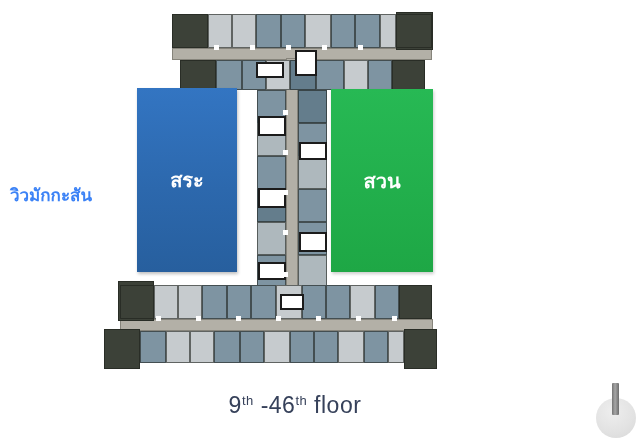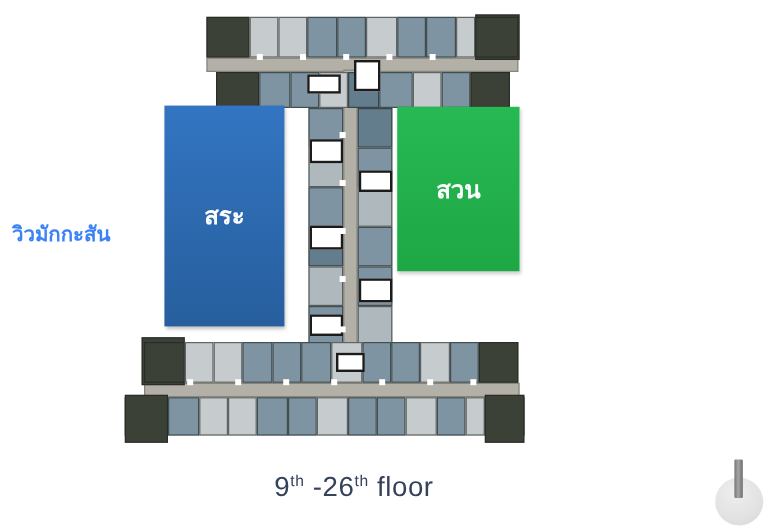--- a/index.html
+++ b/index.html
@@ -12,21 +12,21 @@
   .fp{position:absolute;box-sizing:border-box;}
   .cell{border:1px solid rgba(28,32,26,.6);}
   .corr{border:1px solid rgba(90,88,80,.5);}
   .wbox{border:2px solid #1b1b1b;}
   .dot{border:none;}
   
   .bigrect{position:absolute;z-index:2;display:flex;align-items:center;justify-content:center;}
   #pool{left:137px;top:88px;width:100px;height:184px;
     background:linear-gradient(180deg,#3375c2 0%,#2c68ad 55%,#275f9e 100%);
     box-shadow:1px 2px 3px rgba(0,0,0,.25);}
-  #garden{left:331px;top:89px;width:102px;height:137px;
+  #garden{left:331px;top:89px;width:102px;height:183px;
     background:linear-gradient(180deg,#27b954 0%,#22af4c 55%,#1ea745 100%);
     box-shadow:1px 2px 3px rgba(0,0,0,.2);}
   .rect-label{color:#fff;font-weight:bold;font-size:20px;}
   
   #left-view{position:absolute;left:10px;top:181px;z-index:4;
     color:#3b82f6;font-weight:bold;font-size:17px;white-space:nowrap;}
   #right-view{position:absolute;left:453px;top:151px;width:170px;z-index:4;
     color:#00a550;font-weight:bold;font-size:17px;text-align:center;line-height:31px;}
   
   .wm{position:absolute;z-index:5;color:rgba(128,128,128,.5);white-space:nowrap;}
@@ -145,21 +145,21 @@
 
   <div id="garden" class="bigrect">
     <span class="rect-label">สวน</span>
   </div>
 
   <div id="left-view">วิวมักกะสัน</div>
 
 
 
   <div id="floor-range">
-    <span>9</span><span class="sup">th</span><span> -26</span><span class="sup">th</span><span> floor</span>
+    <span>9</span><span class="sup">th</span><span> -46</span><span class="sup">th</span><span> floor</span>
   </div>
 
   <div id="pushpin">
     <div id="pin-head"></div>
     <div id="pin-stick"></div>
   </div>
 
 </div>
 
 </body></html>

